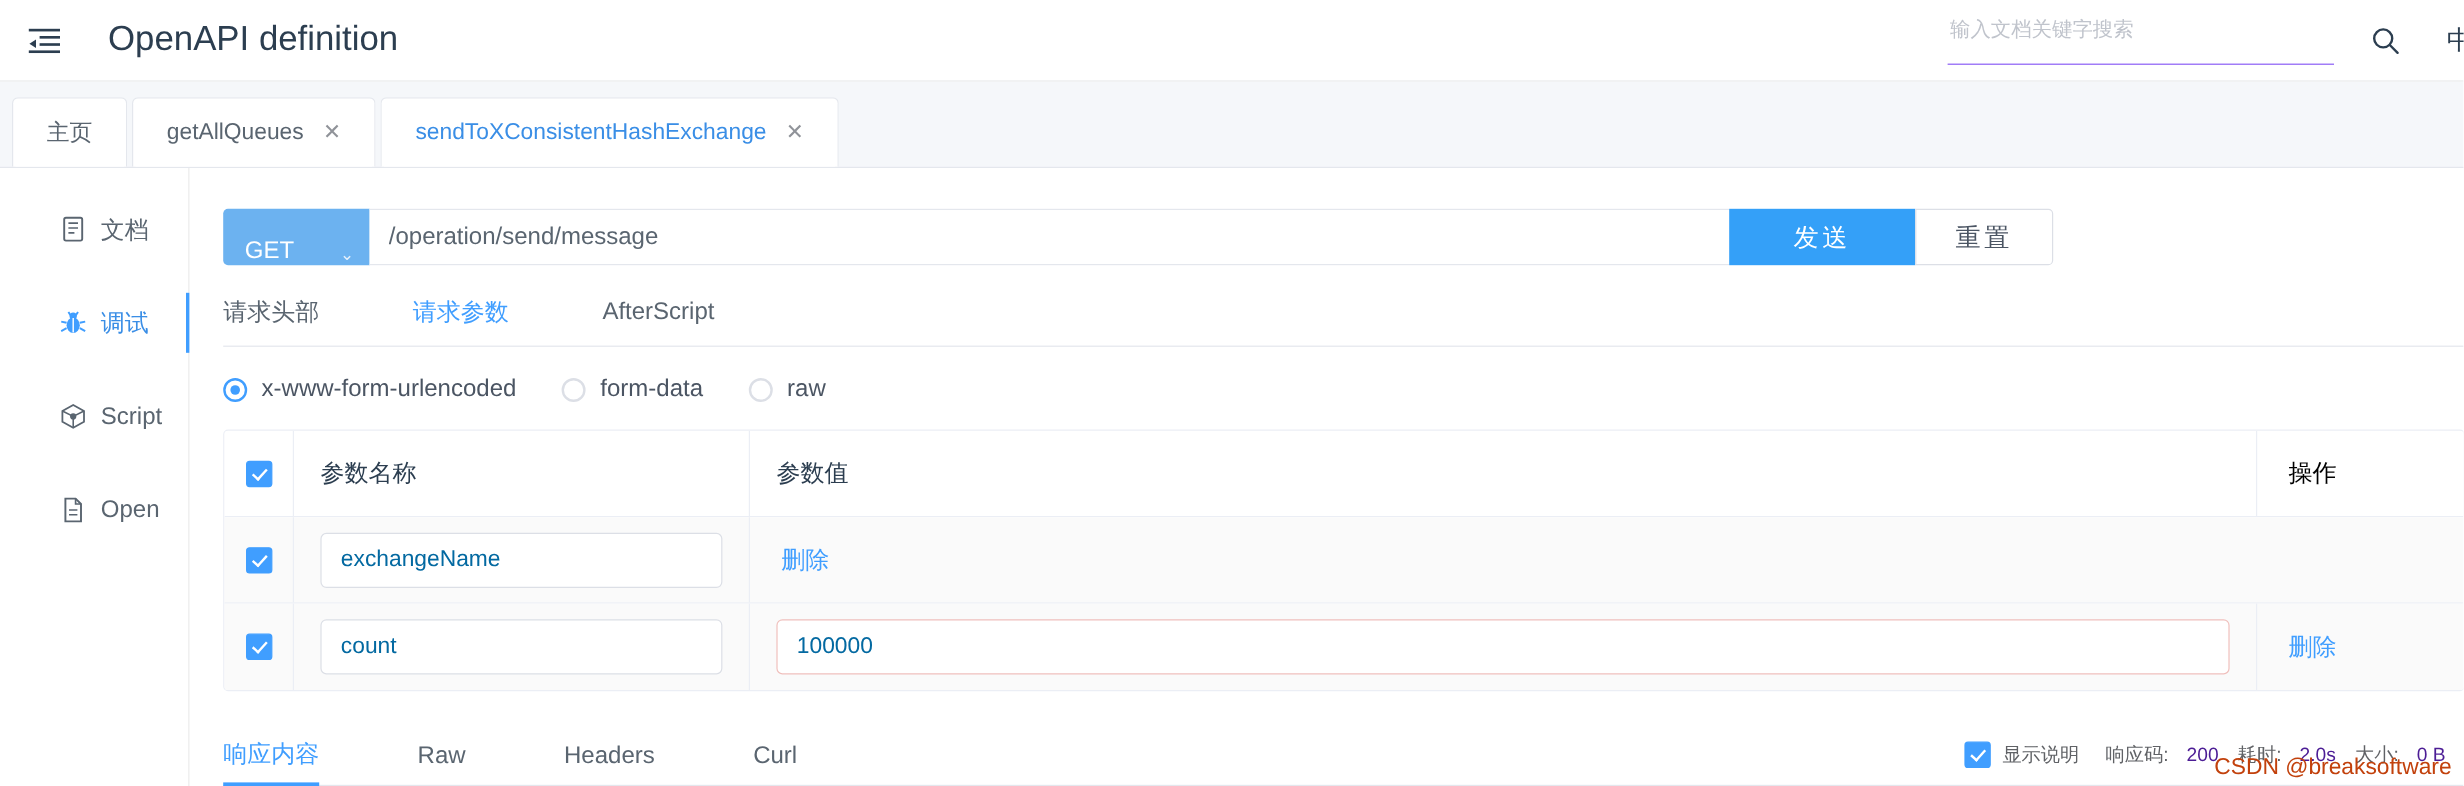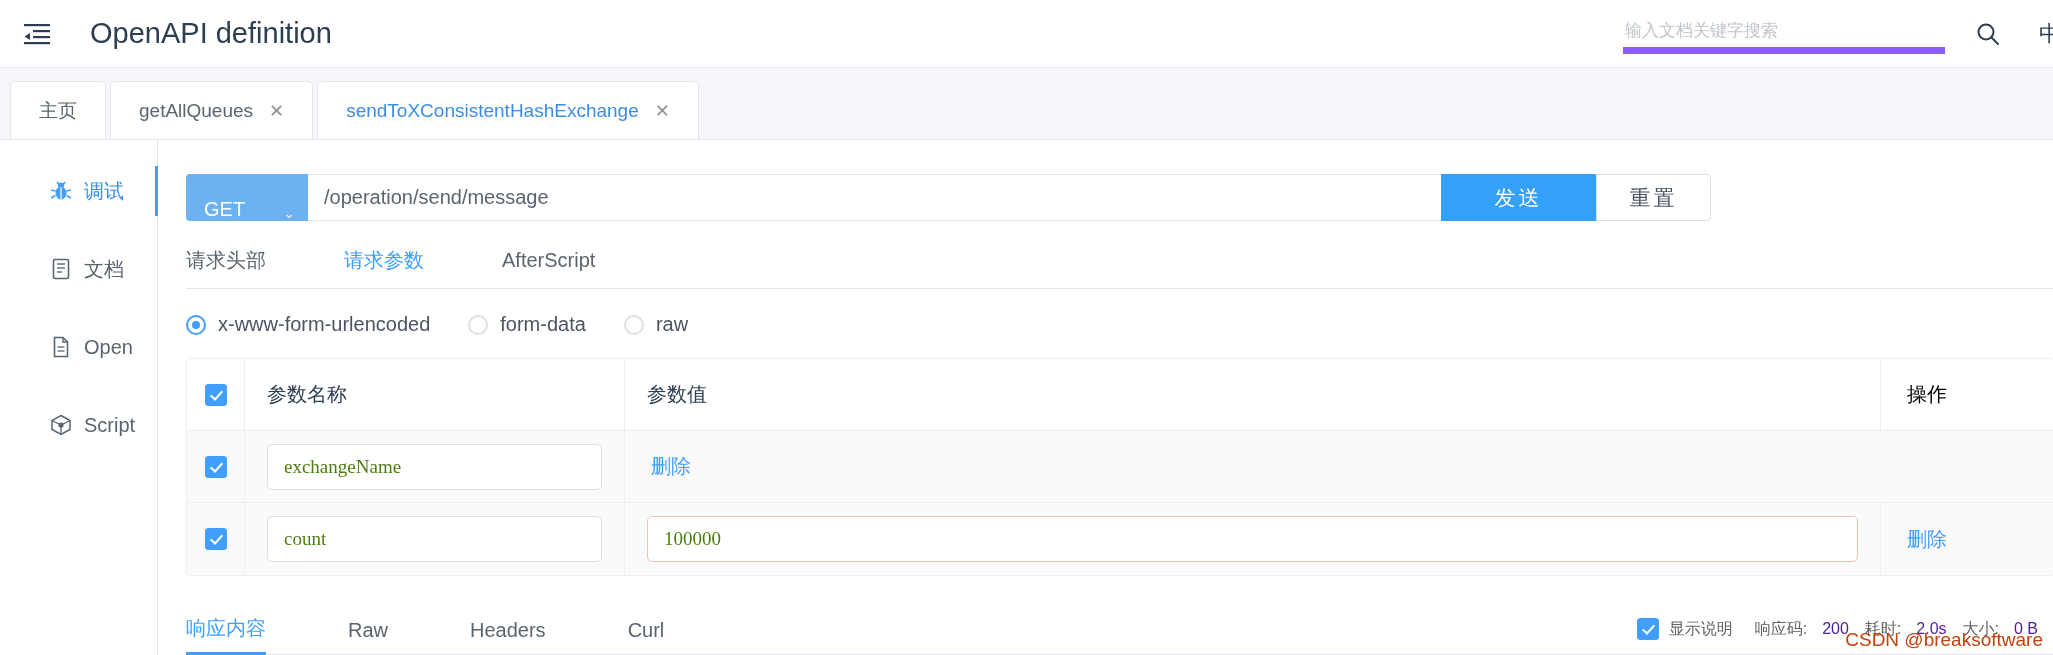--- a/index.html
+++ b/index.html
@@ -36,24 +36,24 @@
   .header-right {
     position: absolute;
     right: 0px; top: 0;
     height: 68px;
     display: flex;
     align-items: center;
   }
   .search-wrap {
     position: relative;
     width: 322px;
-    border-bottom: 7px solid #8b5cf6;
+    border-bottom: 1px solid #8b5cf6;
     height: 40px;
     display: flex;
-    align-items: center;
+    align-items: flex-start;
   }
   .search-input {
     border: none; outline: none;
     width: 100%;
     font-size: 17px;
     color: #606266;
     background: transparent;
     font-family: "Liberation Sans", "DejaVu Sans", sans-serif;
   }
   .search-input::placeholder { color: #c0c4cc; }
@@ -350,24 +350,24 @@
     border-left: none;
     transform: rotate(42deg);
   }
   .tinput {
     width: 100%;
     height: 46px;
     border: 1px solid #dcdfe6;
     border-radius: 5px;
     padding: 0 16px;
     font-size: 19px;
-    color: #4d7c0f;
+    color: #0369a1;
     outline: none;
     background: #fff;
-    font-family: Liberation Serif, serif;
+    font-family: Liberation Sans, sans-serif;
   }
   .tinput.warn { border-color: #f0c0bd; }
   .op-link {
     color: #409eff;
     cursor: pointer;
   }
 
   
   .bottom {
     position: absolute;
@@ -457,71 +457,71 @@
   </div>
   <div class="tab active">
     <span>sendToXConsistentHashExchange</span>
     <span class="tab-close">✕</span>
   </div>
 </div>
 
 <div class="body-wrap">
 
   <div class="sidebar">
+
+    <div class="side-item">
+      <span class="side-icon">
+        <svg width="20" height="22" viewBox="0 0 20 22">
+          <rect x="2.5" y="1.5" width="15" height="19" rx="1.5" fill="none" stroke="#5a6570" stroke-width="1.6"></rect>
+          <line x1="6" y1="6" x2="14" y2="6" stroke="#5a6570" stroke-width="1.4"></line>
+          <line x1="6" y1="10" x2="14" y2="10" stroke="#5a6570" stroke-width="1.4"></line>
+          <line x1="6" y1="14" x2="11" y2="14" stroke="#5a6570" stroke-width="1.4"></line>
+        </svg>
+      </span>
+      <span>文档</span>
+    </div>
 
     <div class="side-item active">
       <span class="side-icon">
         <svg width="22" height="22" viewBox="0 0 22 22">
           <ellipse cx="11" cy="13" rx="5.5" ry="6.5" fill="#409eff"></ellipse>
           <circle cx="11" cy="5.5" r="3" fill="#409eff"></circle>
           <line x1="7" y1="2" x2="9" y2="5" stroke="#409eff" stroke-width="1.6"></line>
           <line x1="15" y1="2" x2="13" y2="5" stroke="#409eff" stroke-width="1.6"></line>
           <line x1="1" y1="10" x2="5.5" y2="11" stroke="#409eff" stroke-width="1.6"></line>
           <line x1="21" y1="10" x2="16.5" y2="11" stroke="#409eff" stroke-width="1.6"></line>
           <line x1="1" y1="18" x2="5.5" y2="15.5" stroke="#409eff" stroke-width="1.6"></line>
           <line x1="21" y1="18" x2="16.5" y2="15.5" stroke="#409eff" stroke-width="1.6"></line>
           <line x1="11" y1="7" x2="11" y2="19" stroke="#ffffff" stroke-width="1.2"></line>
         </svg>
       </span>
       <span>调试</span>
     </div>
 
     <div class="side-item">
       <span class="side-icon">
-        <svg width="20" height="22" viewBox="0 0 20 22">
-          <rect x="2.5" y="1.5" width="15" height="19" rx="1.5" fill="none" stroke="#5a6570" stroke-width="1.6"></rect>
-          <line x1="6" y1="6" x2="14" y2="6" stroke="#5a6570" stroke-width="1.4"></line>
-          <line x1="6" y1="10" x2="14" y2="10" stroke="#5a6570" stroke-width="1.4"></line>
-          <line x1="6" y1="14" x2="11" y2="14" stroke="#5a6570" stroke-width="1.4"></line>
+        <svg width="22" height="22" viewBox="0 0 22 22">
+          <path d="M11 1.5 L20 6.5 V15.5 L11 20.5 L2 15.5 V6.5 Z" fill="none" stroke="#5a6570" stroke-width="1.5"></path>
+          <path d="M2 6.5 L11 11 L20 6.5 M11 11 V20.5" fill="none" stroke="#5a6570" stroke-width="1.3"></path>
+          <circle cx="11" cy="11" r="2.6" fill="#5a6570"></circle>
         </svg>
       </span>
-      <span>文档</span>
+      <span>Script</span>
     </div>
 
     <div class="side-item">
       <span class="side-icon">
         <svg width="20" height="22" viewBox="0 0 20 22">
           <path d="M3.5 1.5 H12 L16.5 6 V20.5 H3.5 Z" fill="none" stroke="#5a6570" stroke-width="1.6"></path>
           <path d="M12 1.5 V6 H16.5" fill="none" stroke="#5a6570" stroke-width="1.4"></path>
           <line x1="6.5" y1="11" x2="13.5" y2="11" stroke="#5a6570" stroke-width="1.3"></line>
           <line x1="6.5" y1="15" x2="13.5" y2="15" stroke="#5a6570" stroke-width="1.3"></line>
         </svg>
       </span>
       <span>Open</span>
-    </div>
-
-    <div class="side-item">
-      <span class="side-icon">
-        <svg width="22" height="22" viewBox="0 0 22 22">
-          <path d="M11 1.5 L20 6.5 V15.5 L11 20.5 L2 15.5 V6.5 Z" fill="none" stroke="#5a6570" stroke-width="1.5"></path>
-          <path d="M2 6.5 L11 11 L20 6.5 M11 11 V20.5" fill="none" stroke="#5a6570" stroke-width="1.3"></path>
-          <circle cx="11" cy="11" r="2.6" fill="#5a6570"></circle>
-        </svg>
-      </span>
-      <span>Script</span>
     </div>
 
   </div>
 
   <div class="content">
 
     <div class="url-row">
       <div class="method-select">
         <span>GET</span>
         <span class="method-caret">⌄</span>

